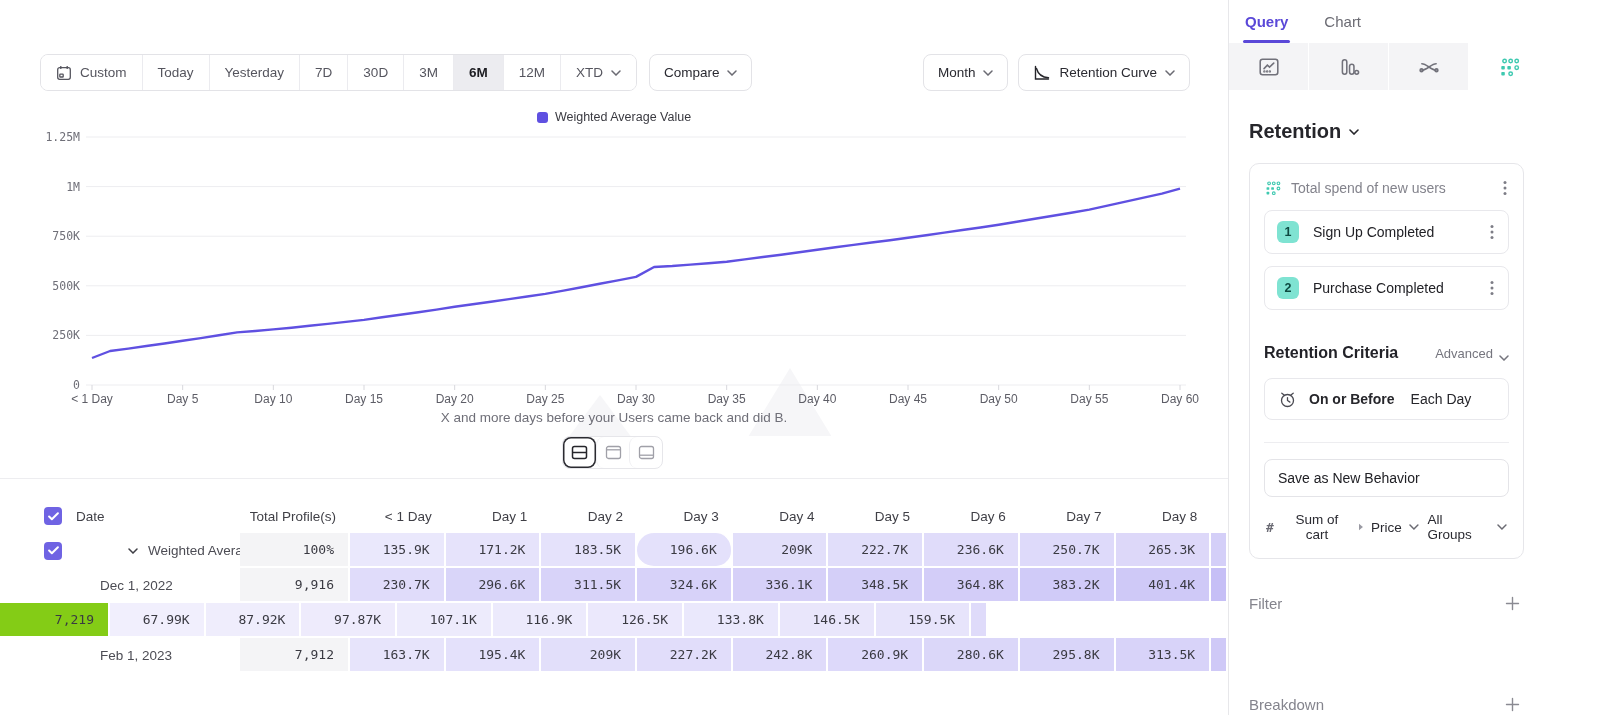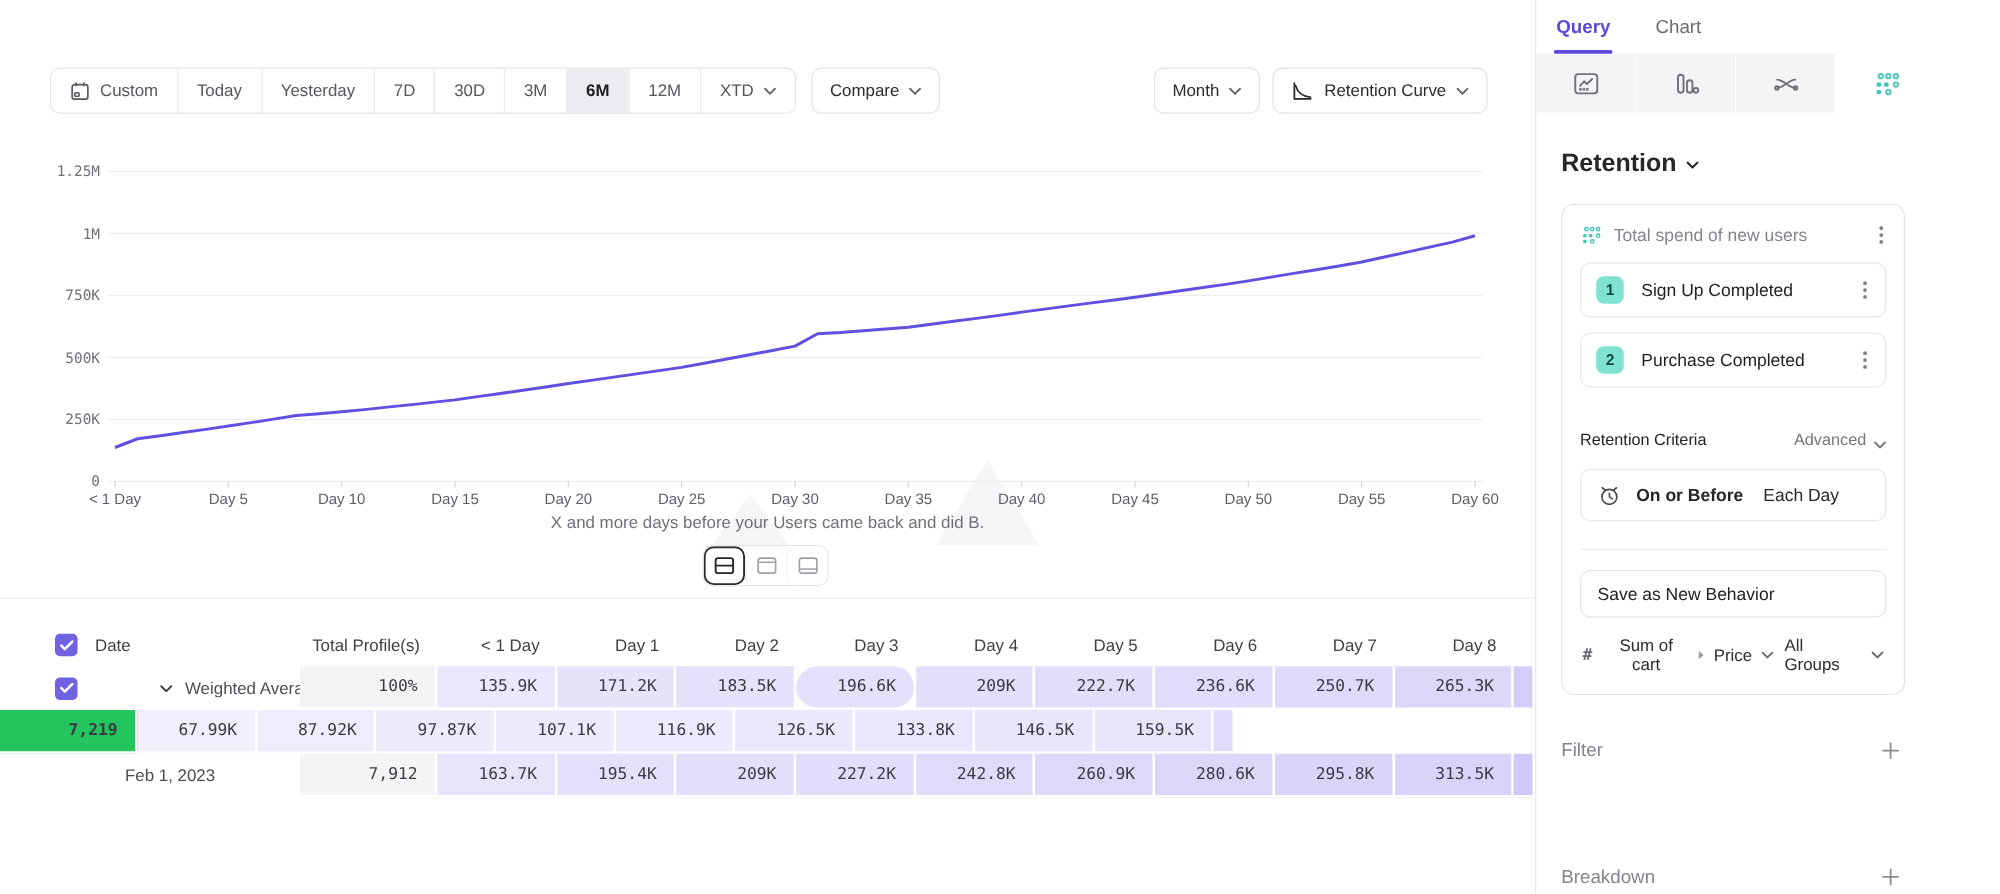--- a/index.html
+++ b/index.html
@@ -71,21 +71,21 @@
   .card { margin-top:20px; border:1px solid #e6e6ea; border-radius:10px; padding:14px; }
   .card-head { display:flex; align-items:center; gap:10px; }
   .card-title { flex:1; font-size:14px; color:#83838c; }
   .kebab { cursor:pointer; display:flex; align-items:center; padding:2px; }
   .event-item { margin-top:12px; border:1px solid #e8e8ec; border-radius:8px; height:44px; display:flex; align-items:center;
     gap:14px; padding:0 12px; cursor:pointer; background:#fff; }
   .badge { width:22px; height:22px; border-radius:6px; background:#7fe3d2; color:#0e4a41; font-size:12.5px; font-weight:700;
     display:flex; align-items:center; justify-content:center; flex:none; }
   .event-label { flex:1; font-size:14px; font-weight:500; color:#212126; }
   .criteria-row { margin-top:34px; display:flex; align-items:center; }
-  .crit-label { flex:1; font-size:13px; font-weight:400; color:#222228; }
+  .crit-label { flex:1; font-size:16px; font-weight:700; color:#222228; }
   .adv { display:flex; align-items:flex-end; gap:6px; font-size:13px; color:#75757e; cursor:pointer; }
   .cond-pill { margin-top:16px; border:1px solid #e8e8ec; border-radius:8px; height:42px; display:flex; align-items:center;
     gap:12px; padding:0 13px; cursor:pointer; }
   .cond-bold { font-size:14px; font-weight:700; color:#26262b; }
   .cond-rest { font-size:14px; color:#26262b; margin-left:4px; }
   .card-divider { margin-top:22px; height:1px; background:#ededf0; }
   .save-btn { margin-top:16px; width:100%; border:1px solid #e4e4e8; border-radius:8px; height:38px; display:flex;
     align-items:center; padding:0 13px; font-size:14px; font-weight:500; color:#212126; background:#fff; cursor:pointer; font-family:inherit; }
   .measure-row { margin-top:15px; display:flex; align-items:center; gap:9px; padding:0 2px 2px 2px; }
   .hash { font-family:"DejaVu Sans Mono", monospace; font-size:13px; font-weight:700; color:#6b6b74; }
@@ -175,20 +175,24 @@
       <span>Retention Curve</span>
       <span class="chev">
           <svg width="10" height="6" viewBox="0 0 10 6" fill="none" stroke="#6b6b73" stroke-width="1.5" stroke-linecap="round">
             <path d="M1 1l4 4 4-4"></path>
           </svg>
         </span>
     </button>
   </div>
 
   <div class="chart-area">
+    <div class="legend">
+      <span class="legend-swatch" style="background: rgb(95, 80, 225);"></span>
+      <span>Weighted Average Value</span>
+    </div>
     <svg id="chart-svg" width="1228" height="336">
         <polygon points="565,342 600,295 635,342" fill="#f6f6f8"></polygon>
         <polygon points="745,342 790,268 835,342" fill="#f6f6f8"></polygon>
         <line x1="86" x2="1186" y1="285" y2="285" stroke="#ededf0" stroke-width="1"></line>
         <line x1="86" x2="1186" y1="235.4" y2="235.4" stroke="#ededf0" stroke-width="1"></line>
         <line x1="86" x2="1186" y1="185.8" y2="185.8" stroke="#ededf0" stroke-width="1"></line>
         <line x1="86" x2="1186" y1="136.20000000000002" y2="136.20000000000002" stroke="#ededf0" stroke-width="1"></line>
         <line x1="86" x2="1186" y1="86.6" y2="86.6" stroke="#ededf0" stroke-width="1"></line>
         <line x1="86" x2="1186" y1="37" y2="37" stroke="#ededf0" stroke-width="1"></line>
         <line x1="92" x2="92" y1="285" y2="290" stroke="#d8d8dd" stroke-width="1"></line>
@@ -294,21 +298,37 @@
           <div class="cellnum c-val" style="background: rgba(112, 94, 232, 0.18);">183.5K</div>
           <div class="cellnum c-val" style="background: rgba(112, 94, 232, 0.19); border-radius: 17px;">196.6K</div>
           <div class="cellnum c-val" style="background: rgba(112, 94, 232, 0.2);">209K</div>
           <div class="cellnum c-val" style="background: rgba(112, 94, 232, 0.208);">222.7K</div>
           <div class="cellnum c-val" style="background: rgba(112, 94, 232, 0.22);">236.6K</div>
           <div class="cellnum c-val" style="background: rgba(112, 94, 232, 0.227);">250.7K</div>
           <div class="cellnum c-val" style="background: rgba(112, 94, 232, 0.24);">265.3K</div>
           <div class="c-sliver" style="background: rgba(112, 94, 232, 0.298); border-bottom: 2px solid rgb(255, 255, 255);"></div>
         </div>
         <div class="trow">
-          <div class="cellnum c-total" style="background: #22c55e; font-weight: bold;">7,219</div>
+          <div class="c-label">
+            <span class="rowlabel" style="margin-left:100px">Dec 1, 2022</span>
+          </div>
+          <div class="cellnum c-total" style="background: rgb(244, 244, 246);">9,916</div>
+          <div class="cellnum c-val" style="background: rgba(112, 94, 232, 0.216);">230.7K</div>
+          <div class="cellnum c-val" style="background: rgba(112, 94, 232, 0.263);">296.6K</div>
+          <div class="cellnum c-val" style="background: rgba(112, 94, 232, 0.275);">311.5K</div>
+          <div class="cellnum c-val" style="background: rgba(112, 94, 232, 0.282);">324.6K</div>
+          <div class="cellnum c-val" style="background: rgba(112, 94, 232, 0.29);">336.1K</div>
+          <div class="cellnum c-val" style="background: rgba(112, 94, 232, 0.298);">348.5K</div>
+          <div class="cellnum c-val" style="background: rgba(112, 94, 232, 0.31);">364.8K</div>
+          <div class="cellnum c-val" style="background: rgba(112, 94, 232, 0.325);">383.2K</div>
+          <div class="cellnum c-val" style="background: rgba(112, 94, 232, 0.337);">401.4K</div>
+          <div class="c-sliver" style="background: rgba(112, 94, 232, 0.396); border-bottom: 2px solid rgb(255, 255, 255);"></div>
+        </div>
+        <div class="trow">
+          <div class="cellnum c-total" style="background: #84cc16;">7,219</div>
           <div class="cellnum c-val" style="background: rgba(112, 94, 232, 0.098);">67.99K</div>
           <div class="cellnum c-val" style="background: rgba(112, 94, 232, 0.114);">87.92K</div>
           <div class="cellnum c-val" style="background: rgba(112, 94, 232, 0.12);">97.87K</div>
           <div class="cellnum c-val" style="background: rgba(112, 94, 232, 0.125);">107.1K</div>
           <div class="cellnum c-val" style="background: rgba(112, 94, 232, 0.133);">116.9K</div>
           <div class="cellnum c-val" style="background: rgba(112, 94, 232, 0.14);">126.5K</div>
           <div class="cellnum c-val" style="background: rgba(112, 94, 232, 0.145);">133.8K</div>
           <div class="cellnum c-val" style="background: rgba(112, 94, 232, 0.157);">146.5K</div>
           <div class="cellnum c-val" style="background: rgba(112, 94, 232, 0.165);">159.5K</div>
           <div class="c-sliver" style="background: rgba(112, 94, 232, 0.224); border-bottom: 2px solid rgb(255, 255, 255);"></div>

